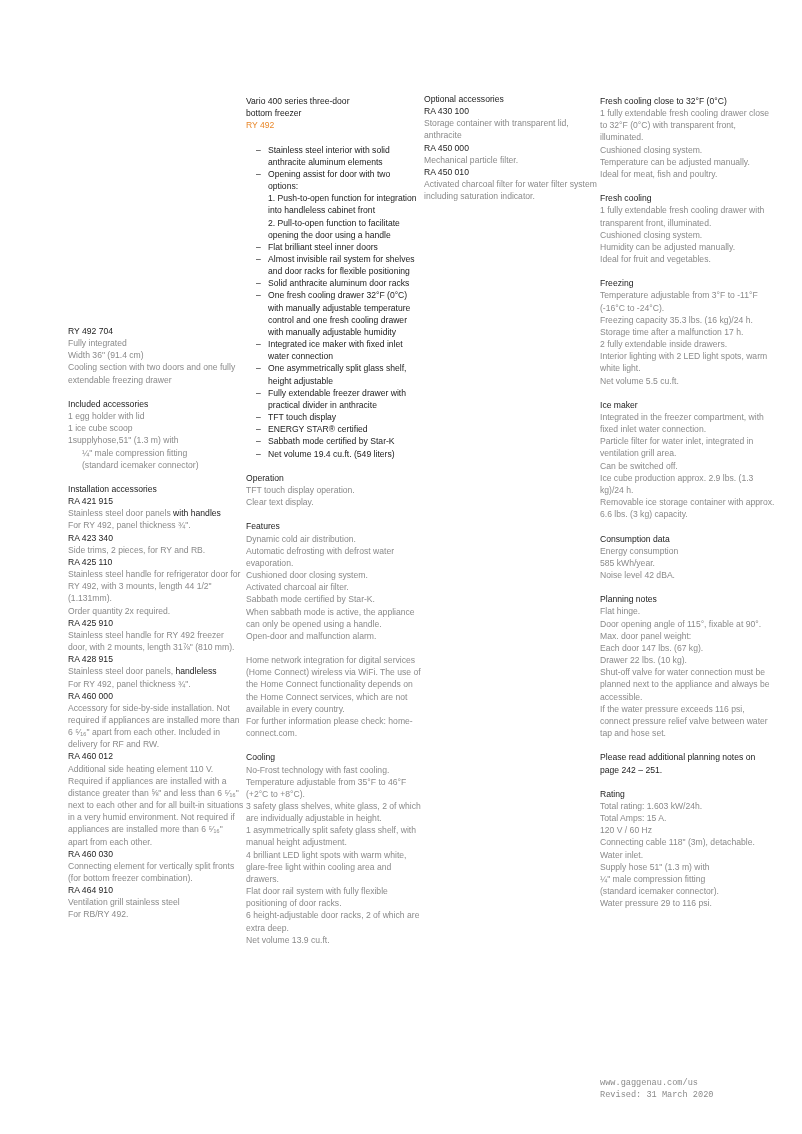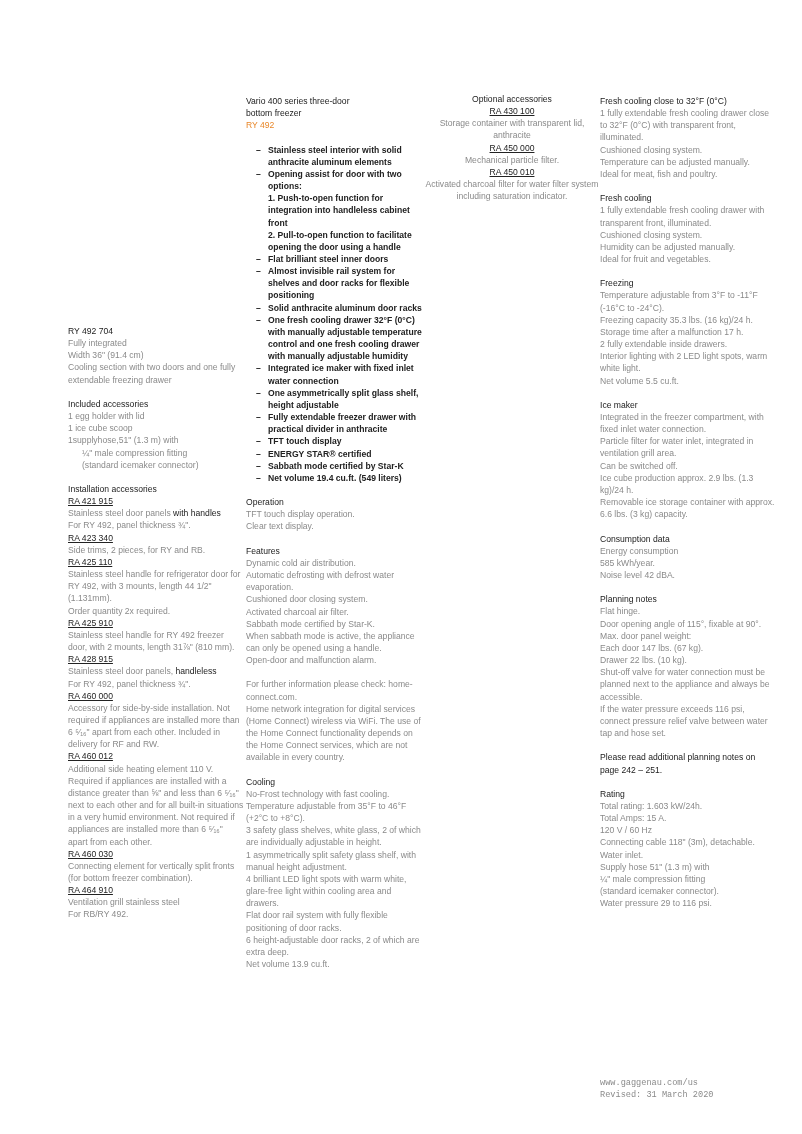--- a/index.html
+++ b/index.html
@@ -4,25 +4,25 @@
   <style>
     html, body { margin: 0; padding: 0; background: #ffffff; }
     body {
       width: 802px; height: 1134px; position: relative; overflow: hidden;
       font-family: "Liberation Sans", "DejaVu Sans", sans-serif;
       font-size: 8.6px; line-height: 12.15px; color: #8a8a8a;
     }
     .col { position: absolute; width: 176px; }
     #col1 { left: 68px; top: 325px; }
     #col2 { left: 246px; top: 95px; }
-    #col3 { left: 424px; top: 93px; text-align: center; }
+    #col3 { left: 424px; top: 93px; }
     #col4 { left: 600px; top: 95px; }
     .head { color: #222222; }
     .dark { color: #222222; margin-top: 12px; }
-    .code { color: #222222; text-decoration: underline; }
+    .code { color: #222222; }
     .accent { color: #e8872a; }
     .gap { height: 12.15px; }
     .bl { position: relative; padding-left: 12px; color: #222222; }
     .bl::before { content: "–"; position: absolute; left: 0; top: 0; }
     .bl.sub::before { content: ""; }
     .ind { padding-left: 14px; }
     #footer { position: absolute; left: 600px; top: 1077px; width: 180px; font-family: Liberation Mono, monospace; }
   </style>
 </head>
 <body>
@@ -72,21 +72,21 @@
   <div class="code">RA 464 910</div>
   <div>Ventilation grill stainless steel</div>
   <div>For RB/RY 492.</div>
 </div>
 
 <div class="col" id="col2">
   <div class="head">Vario 400 series three-door</div>
   <div class="head">bottom freezer</div>
   <div class="accent">RY 492</div>
   <div class="gap"></div>
-  <div style="padding-left:10px;font-weight:bold;">
+  <div style="padding-left:10px;">
     <div class="bl">Stainless steel interior with solid anthracite aluminum elements</div>
     <div class="bl">Opening assist for door with two options:</div>
     <div class="bl sub">1. Push-to-open function for integration into handleless cabinet front</div>
     <div class="bl sub">2. Pull-to-open function to facilitate opening the door using a handle</div>
     <div class="bl">Flat brilliant steel inner doors</div>
     <div class="bl">Almost invisible rail system for shelves and door racks for flexible positioning</div>
     <div class="bl">Solid anthracite aluminum door racks</div>
     <div class="bl">One fresh cooling drawer 32°F (0°C) with manually adjustable temperature control and one fresh cooling drawer with manually adjustable humidity</div>
     <div class="bl">Integrated ice maker with fixed inlet water connection</div>
     <div class="bl">One asymmetrically split glass shelf, height adjustable</div>
@@ -103,22 +103,22 @@
   <div class="gap"></div>
   <div class="head">Features</div>
   <div>Dynamic cold air distribution.</div>
   <div>Automatic defrosting with defrost water evaporation.</div>
   <div>Cushioned door closing system.</div>
   <div>Activated charcoal air filter.</div>
   <div>Sabbath mode certified by Star-K.</div>
   <div>When sabbath mode is active, the appliance can only be opened using a handle.</div>
   <div>Open-door and malfunction alarm.</div>
   <div class="gap"></div>
+  <div>Home network integration for digital services (Home Connect) wireless via WiFi. The use of the Home Connect functionality depends on the Home Connect services, which are not available in every country.</div>
   <div>For further information please check: home-connect.com.</div>
-  <div>Home network integration for digital services (Home Connect) wireless via WiFi. The use of the Home Connect functionality depends on the Home Connect services, which are not available in every country.</div>
   <div class="gap"></div>
   <div class="head">Cooling</div>
   <div>No-Frost technology with fast cooling.</div>
   <div>Temperature adjustable from 35°F to 46°F (+2°C to +8°C).</div>
   <div>3 safety glass shelves, white glass, 2 of which are individually adjustable in height.</div>
   <div>1 asymmetrically split safety glass shelf, with manual height adjustment.</div>
   <div>4 brilliant LED light spots with warm white, glare-free light within cooling area and drawers.</div>
   <div>Flat door rail system with fully flexible positioning of door racks.</div>
   <div>6 height-adjustable door racks, 2 of which are extra deep.</div>
   <div>Net volume 13.9 cu.ft.</div>

